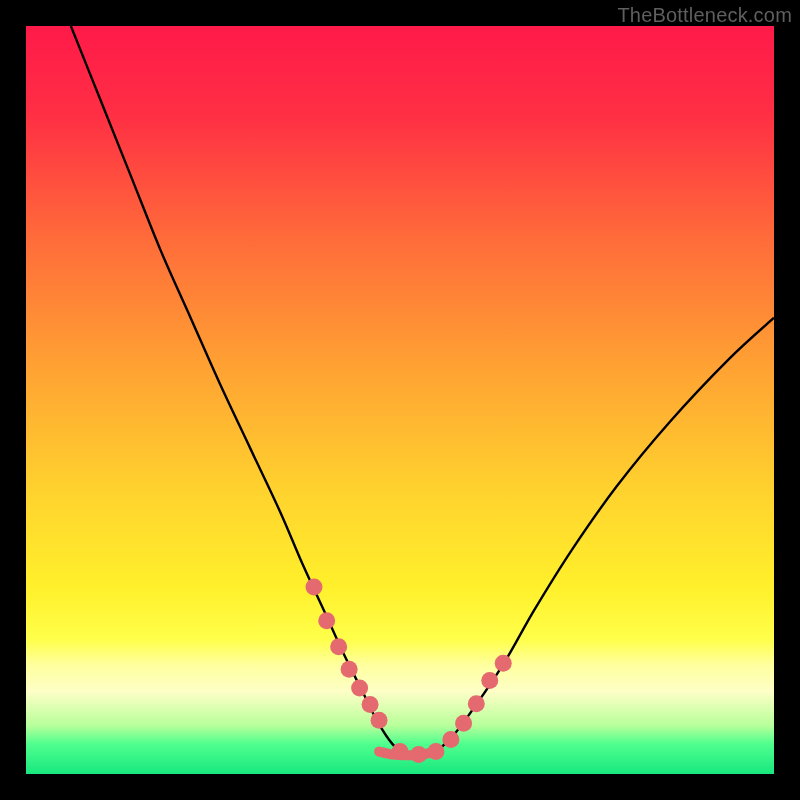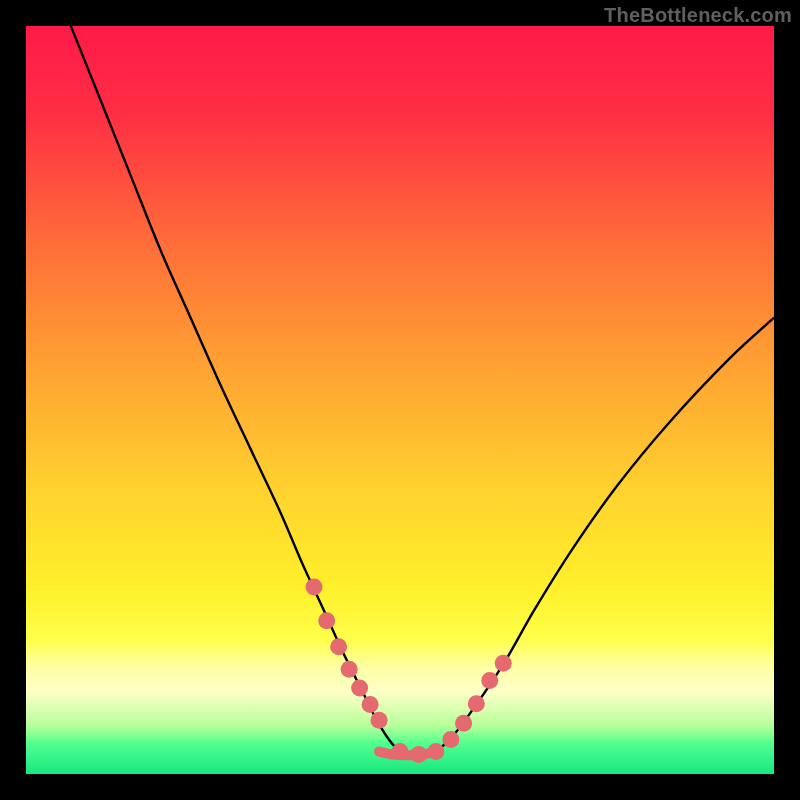--- a/index.html
+++ b/index.html
@@ -24,21 +24,21 @@
     left: 0;
     top: 0;
     width: 748px;
     height: 748px;
   }
   .watermark {
     position: absolute;
     top: 4px;
     right: 8px;
     font-size: 20px;
-    font-weight: 700;
+    font-weight: 400;
     color: #5f5f5f;
     letter-spacing: 0.2px;
   }
 </style>
 </head>
 <body>
 
 <div class="frame">
   <svg class="plot" viewBox="0 0 748 748" preserveAspectRatio="none">
     <defs>

